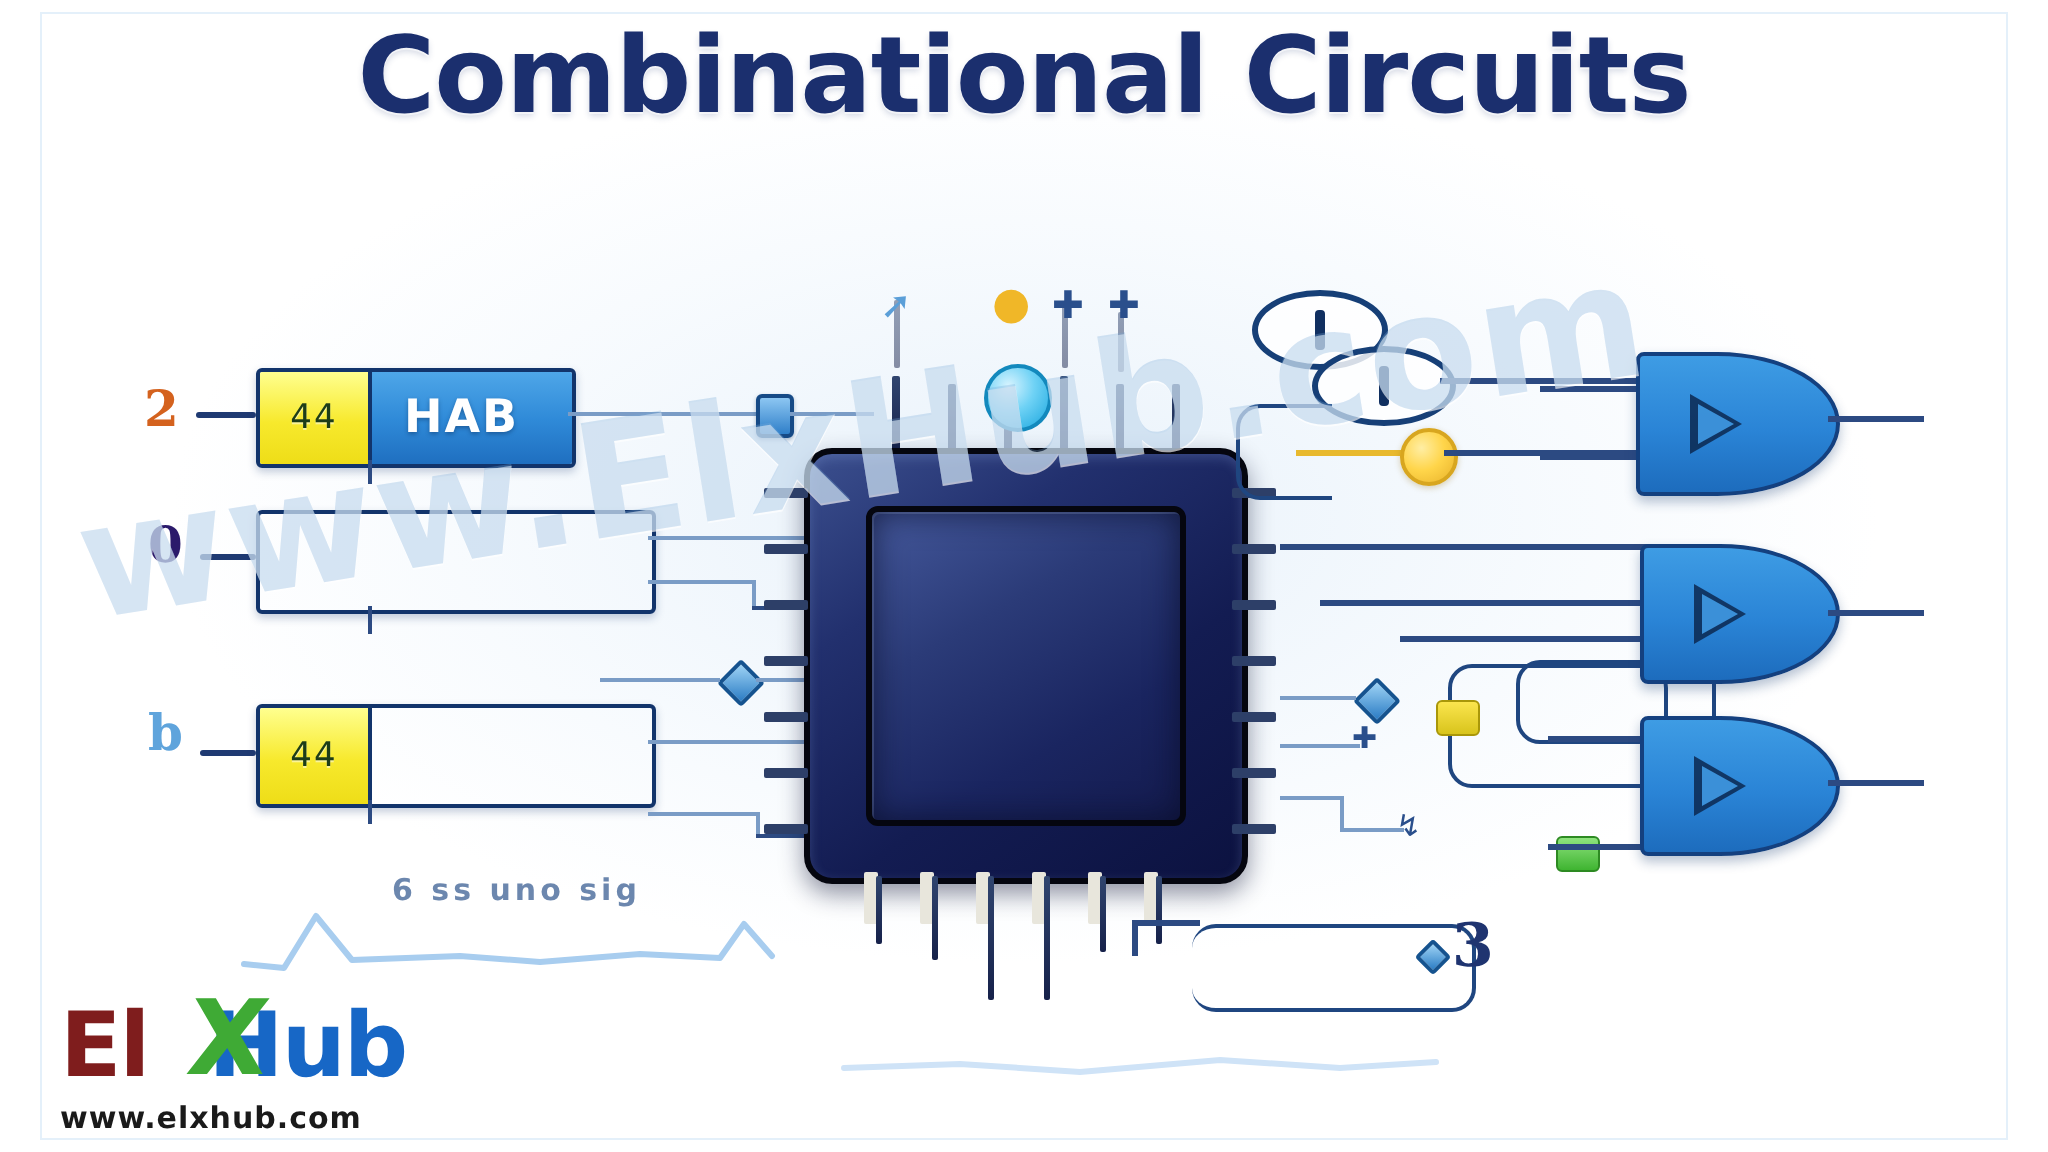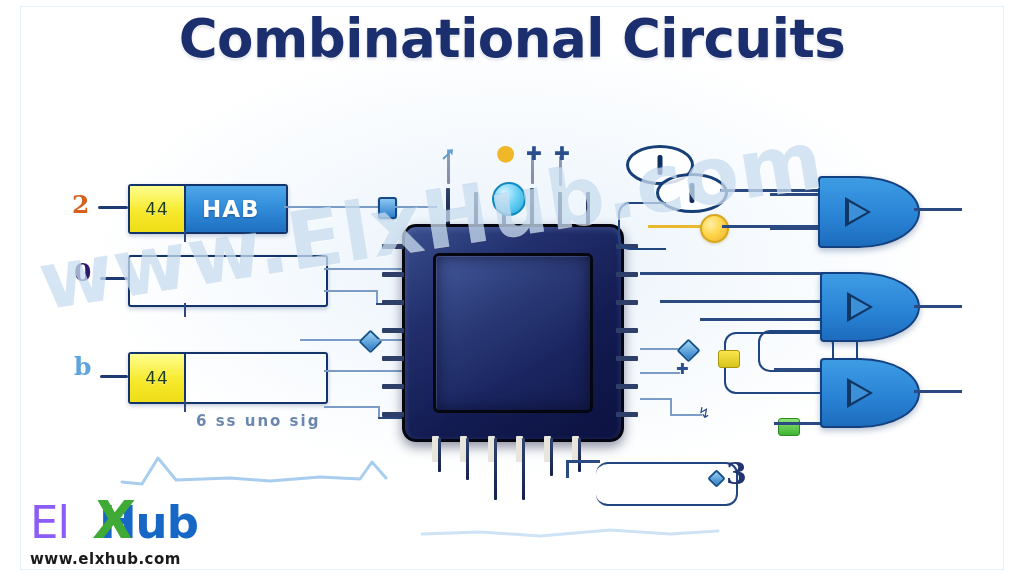--- a/index.html
+++ b/index.html
@@ -181,22 +181,22 @@
   }
 
   .rounded-path{
     position:absolute;border:2px solid #1f4680;border-radius:12px;background:transparent;
   }
 
   
   .logo{position:absolute;left:30px;top:496px;}
   .logo-row{display:flex;align-items:baseline;position:relative;}
   .logo-el{
-    font-family:"DejaVu Sans",sans-serif;font-weight:400;font-size:45px;
-    color:#8b5cf6;letter-spacing:-1px;
+    font-family:"DejaVu Sans",sans-serif;font-weight:700;font-size:45px;
+    color:#7f1d1d;letter-spacing:-1px;
   }
   .logo-hub{
     font-family:"DejaVu Sans",sans-serif;font-weight:700;font-size:45px;
     color:#1767c6;letter-spacing:-1px;
   }
   .logo-x{
     position:absolute;left:64px;top:-6px;
     font-family:"DejaVu Sans",sans-serif;font-weight:700;font-size:52px;
     color:#3faa35;
     transform:skewX(-6deg);
@@ -231,21 +231,21 @@
     <div class="yel" style="width:54px;">44</div>
     <div class="blu">HAB</div>
   </div>
 
   <div class="block" style="left:128px;top:255px;width:196px;height:48px;">
   </div>
 
   <div class="block" style="left:128px;top:352px;width:196px;height:48px;">
     <div class="yel" style="width:54px;">44</div>
   </div>
-  <div class="blocksub" style="left:196px;top:412px;">6 ss uno sig</div>
+  <div class="blocksub" style="left:196px;top:436px;">6 ss uno sig</div>
 
   <div class="wire v" style="left:184px;top:230px;height:12px;"></div>
   <div class="wire v" style="left:184px;top:303px;height:14px;"></div>
   <div class="wire v" style="left:184px;top:400px;height:12px;"></div>
 
   <div class="wire h thin" style="left:284px;top:206px;width:96px;"></div>
   <div class="node-sq" style="left:378px;top:197px;"></div>
   <div class="wire h thin" style="left:395px;top:206px;width:42px;"></div>
 
   <div class="wire h thin" style="left:324px;top:268px;width:78px;"></div>

